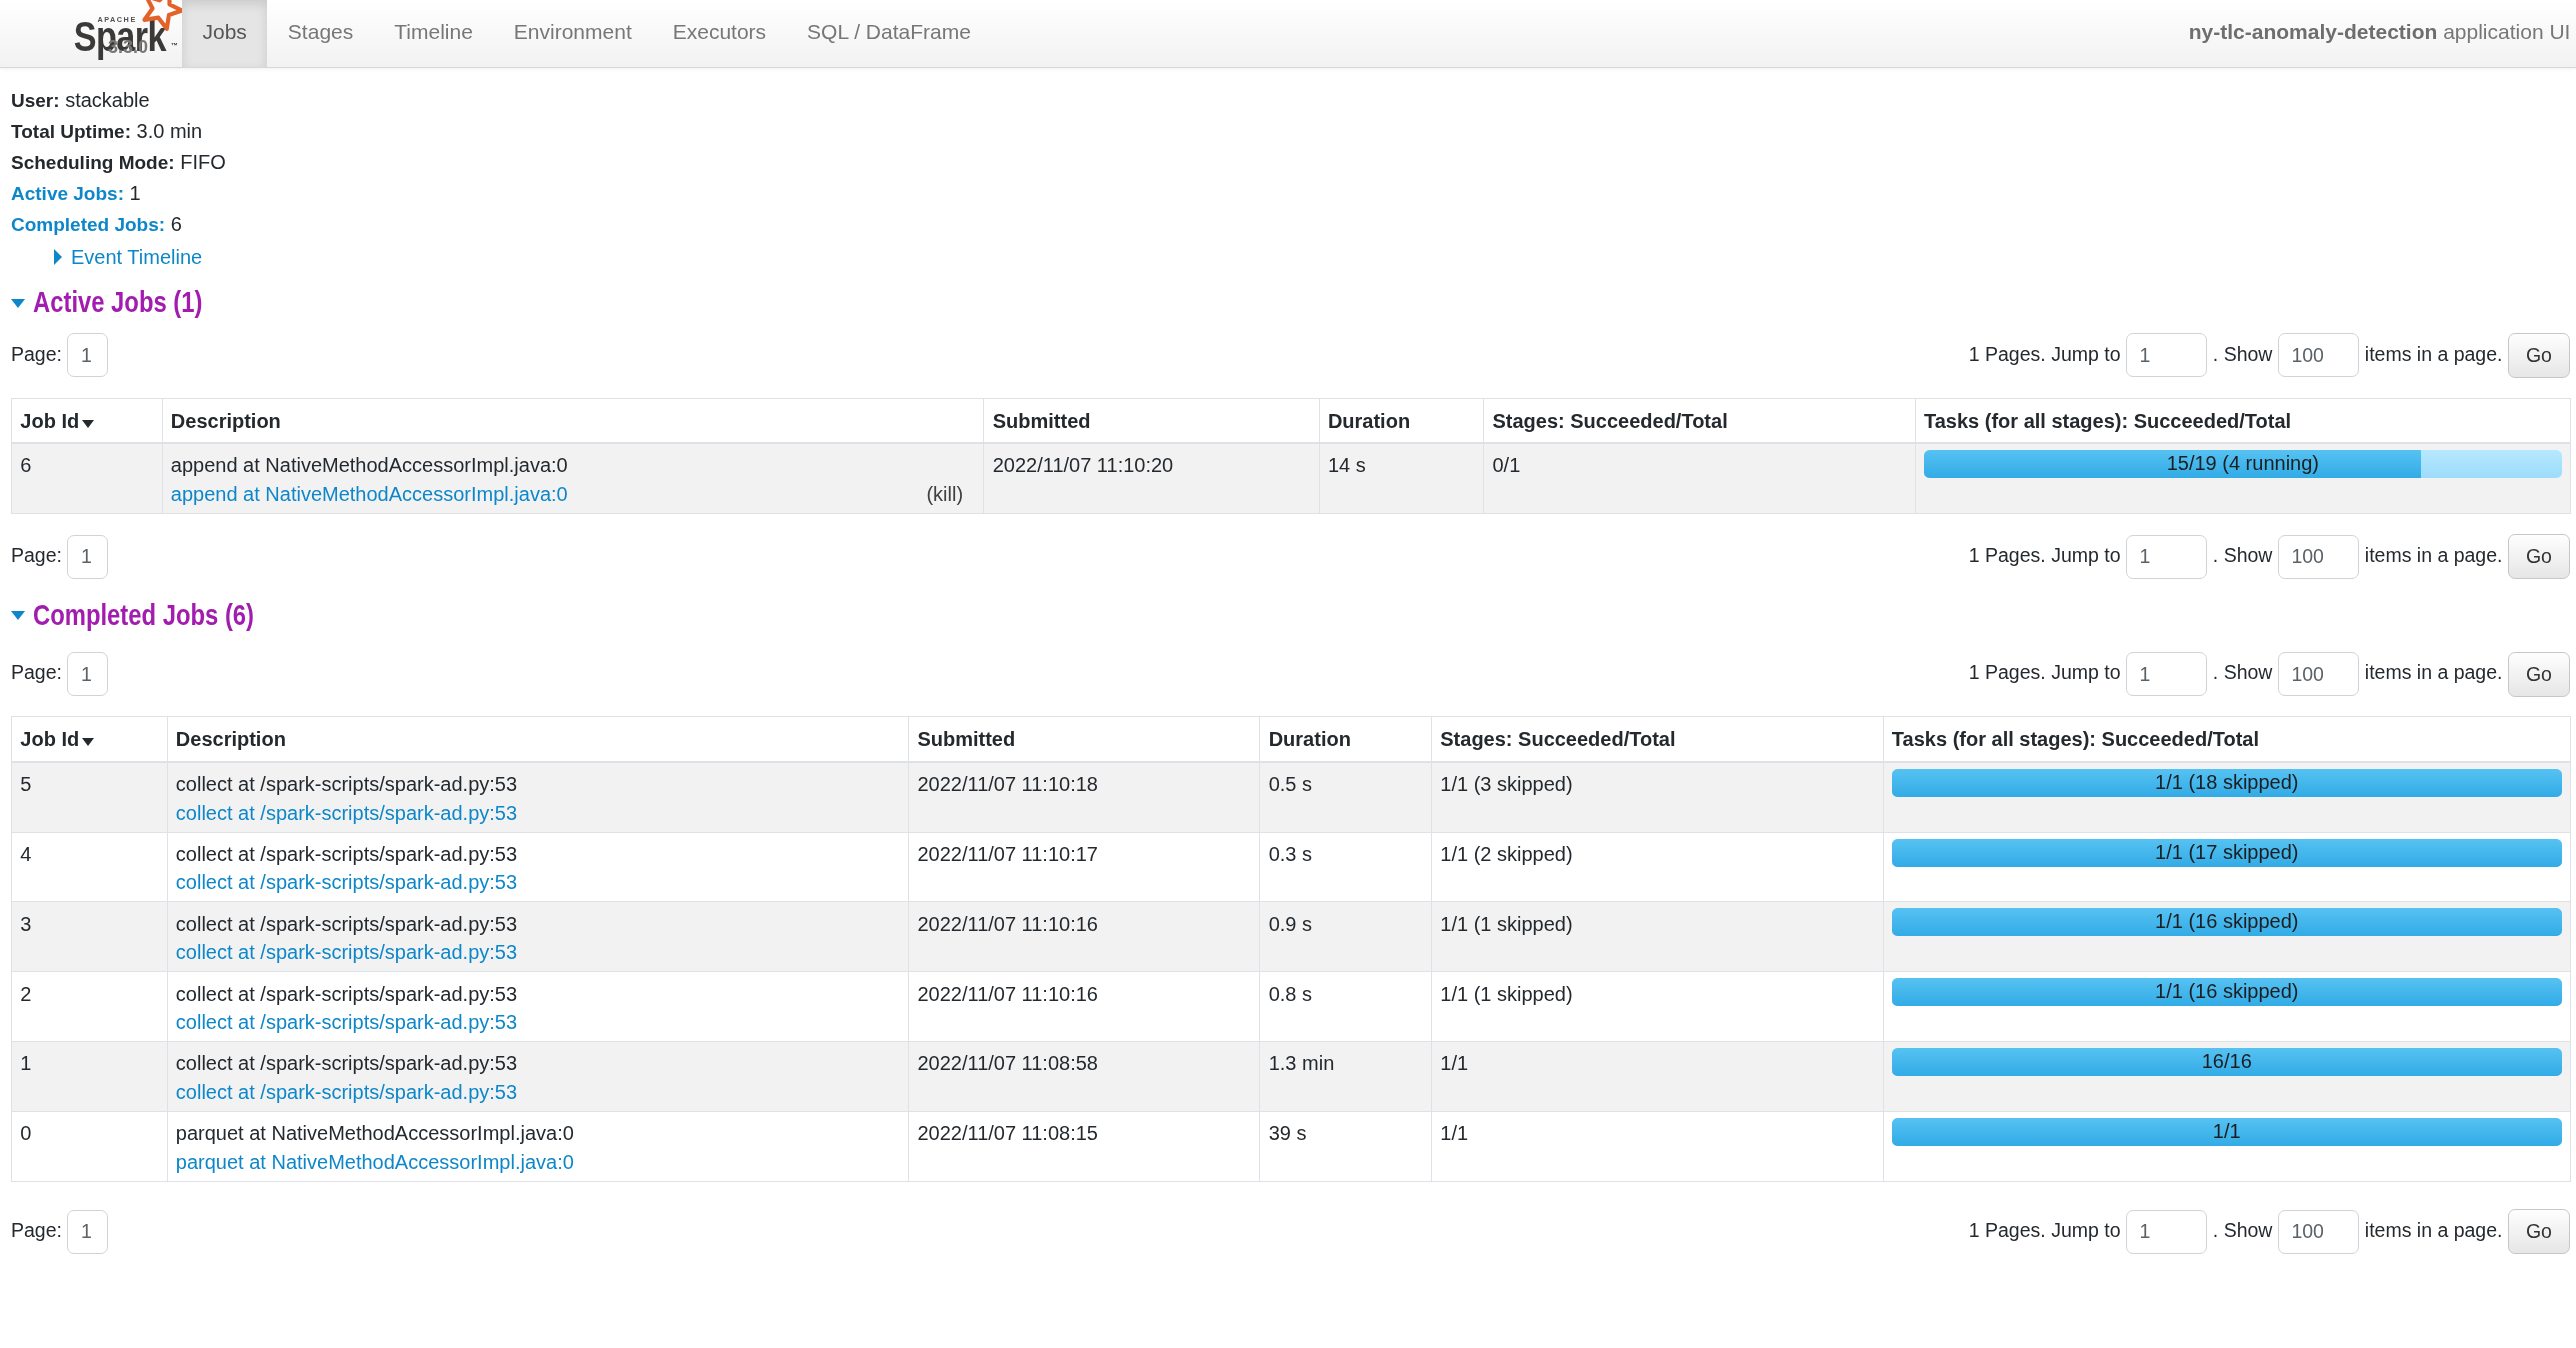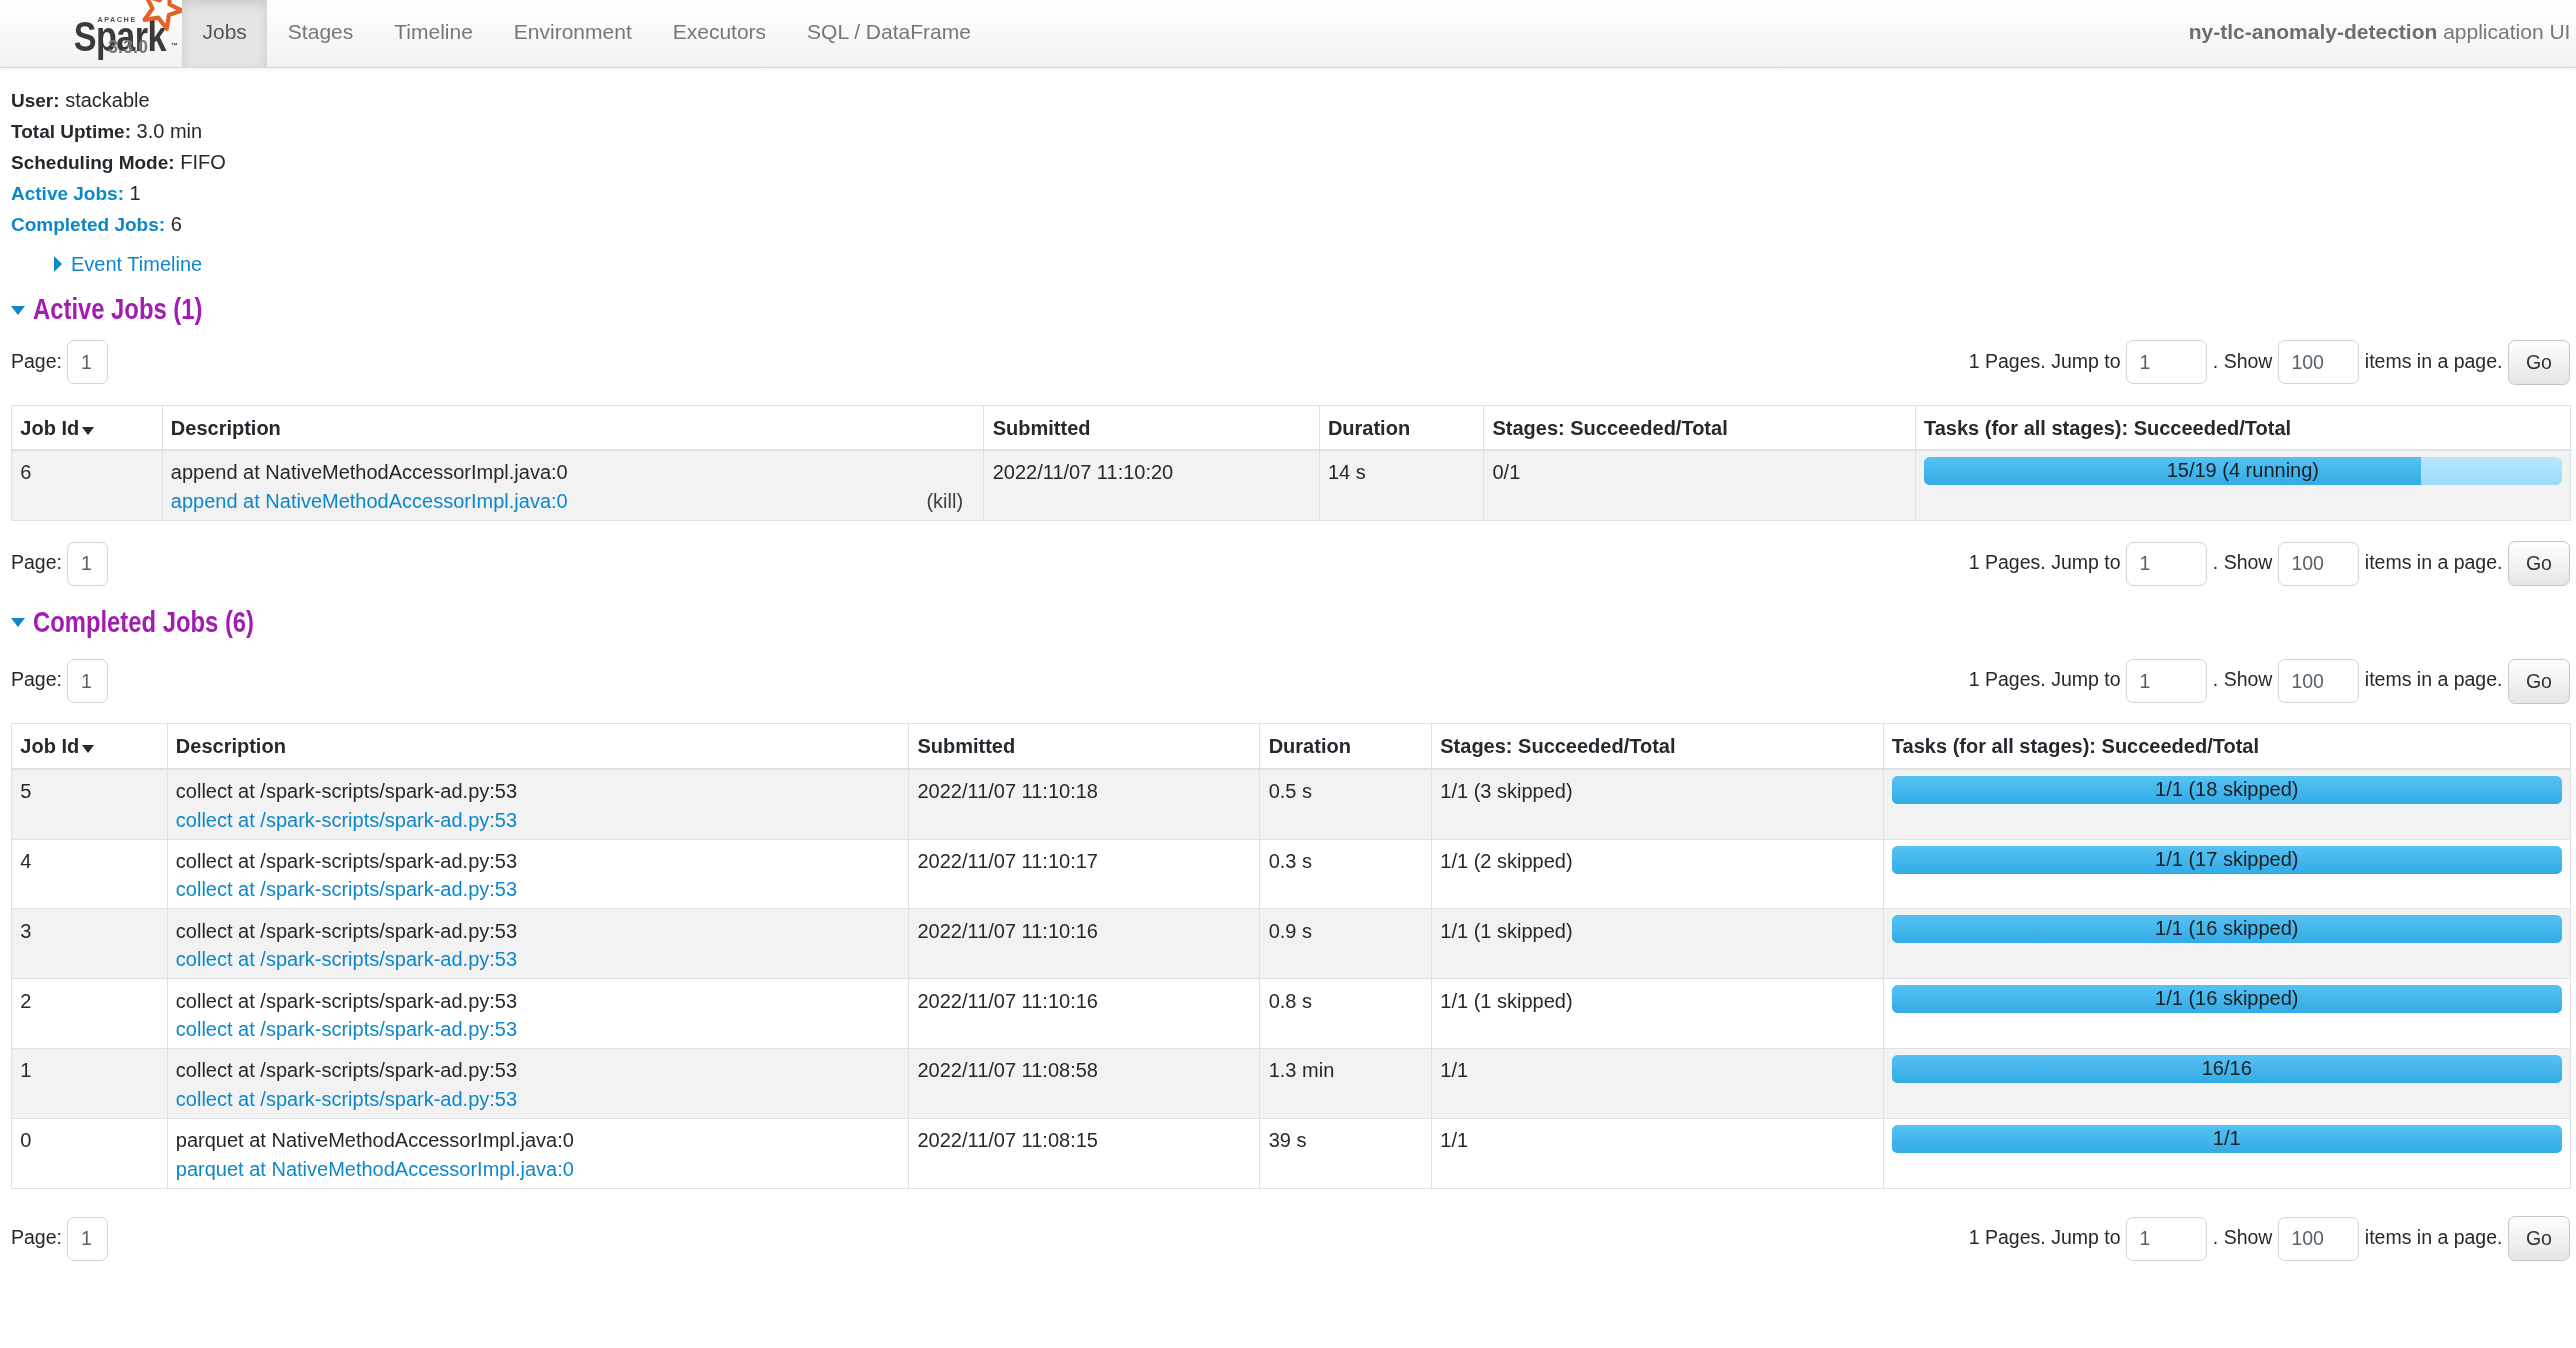--- a/index.html
+++ b/index.html
@@ -20,21 +20,21 @@
 
 
 .container { padding:0 11px; }
 h3.title { margin-top:40px; font-size:33px; font-weight:bold; color:#24292e; line-height:40px; }
 h3.title sup { font-size:25px; position:relative; top:-9.7px; margin-left:3.5px; vertical-align:baseline; line-height:0; font-weight:bold; }
 ul.unstyled { list-style:none; margin-top:17px; }
 ul.unstyled li { line-height:31px; }
 ul.unstyled li b { font-size:19px; }
 ul.unstyled li a { font-weight:bold; font-size:19px; }
 
-.evt-row { margin-top:13px;padding-left:43px; }
+.evt-row { margin-top:6px;padding-left:43px; }
 .arrow-closed { display:inline-block; width:0; height:0; border-top:8.3px solid transparent; border-bottom:8.3px solid transparent; border-left:8.3px solid #0d87c9; margin-right:9px; vertical-align:-1.4px; }
 .arrow-open { display:inline-block; width:0; height:0; border-left:7.3px solid transparent; border-right:7.3px solid transparent; border-top:9px solid #0d87c9; margin-right:8.3px; vertical-align:4.9px; }
 
 h4.collapsible { font-size:30px; font-weight:bold; color:#a21caf; margin-top:17.4px; line-height:32px; }
 h4.collapsible .sqz { display:inline-block; transform:scaleX(0.794); transform-origin:0 50%; white-space:nowrap; }
 
 .pagerow { position:relative; height:45px; margin:13.2px 0 21px 0; font-size:19.5px; }
 .pagerow .lefty { position:absolute; left:0; top:0; line-height:45px; }
 .pagerow input { font-family:"Liberation Sans", sans-serif; font-size:19.5px; color:#5a6268; border:1.4px solid #ced4da; border-radius:7px; height:42px; text-align:left; padding:0 0 0 12.5px; vertical-align:middle; outline:none; }
 .pagerow .pg1 { width:26.4px; }

